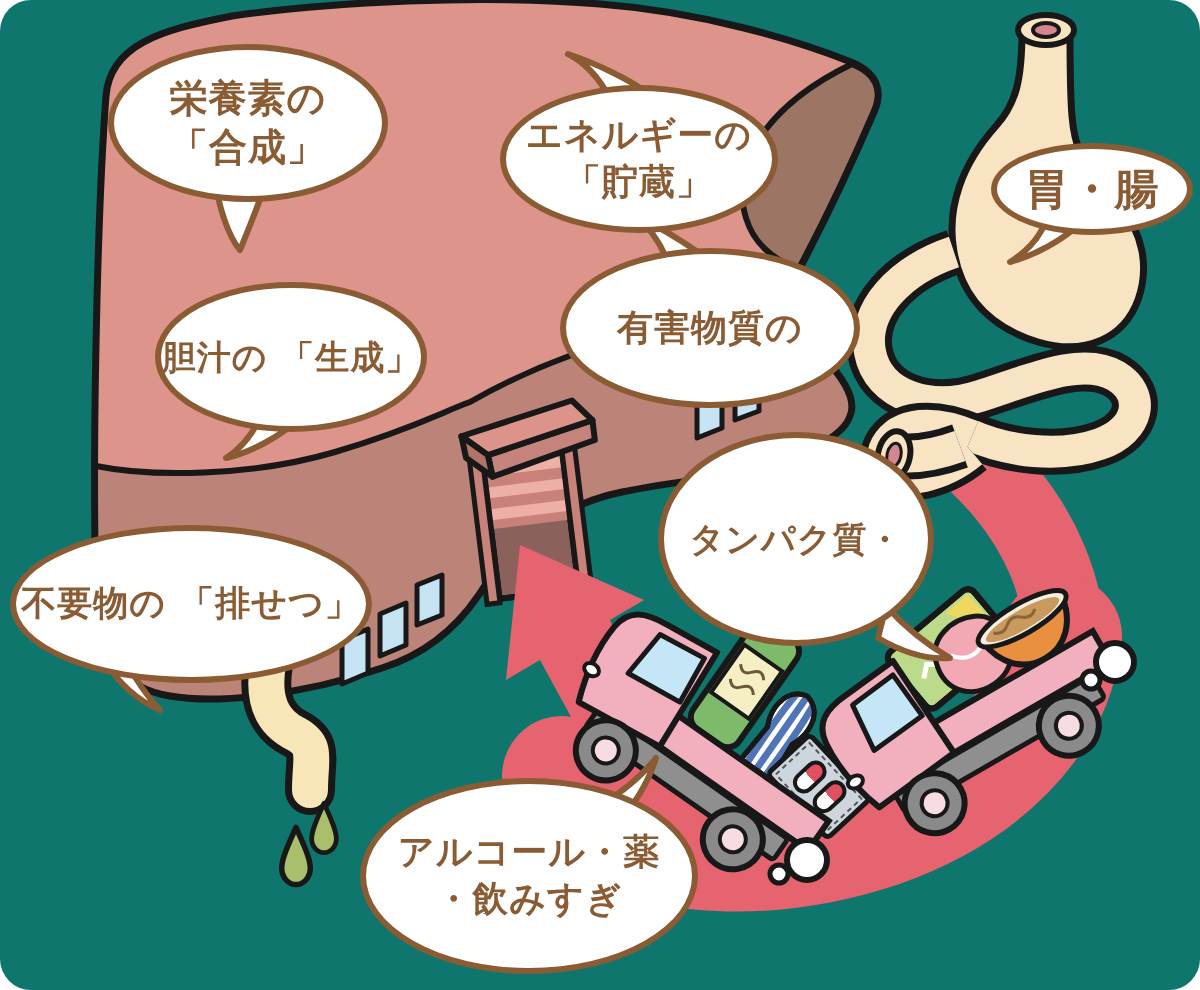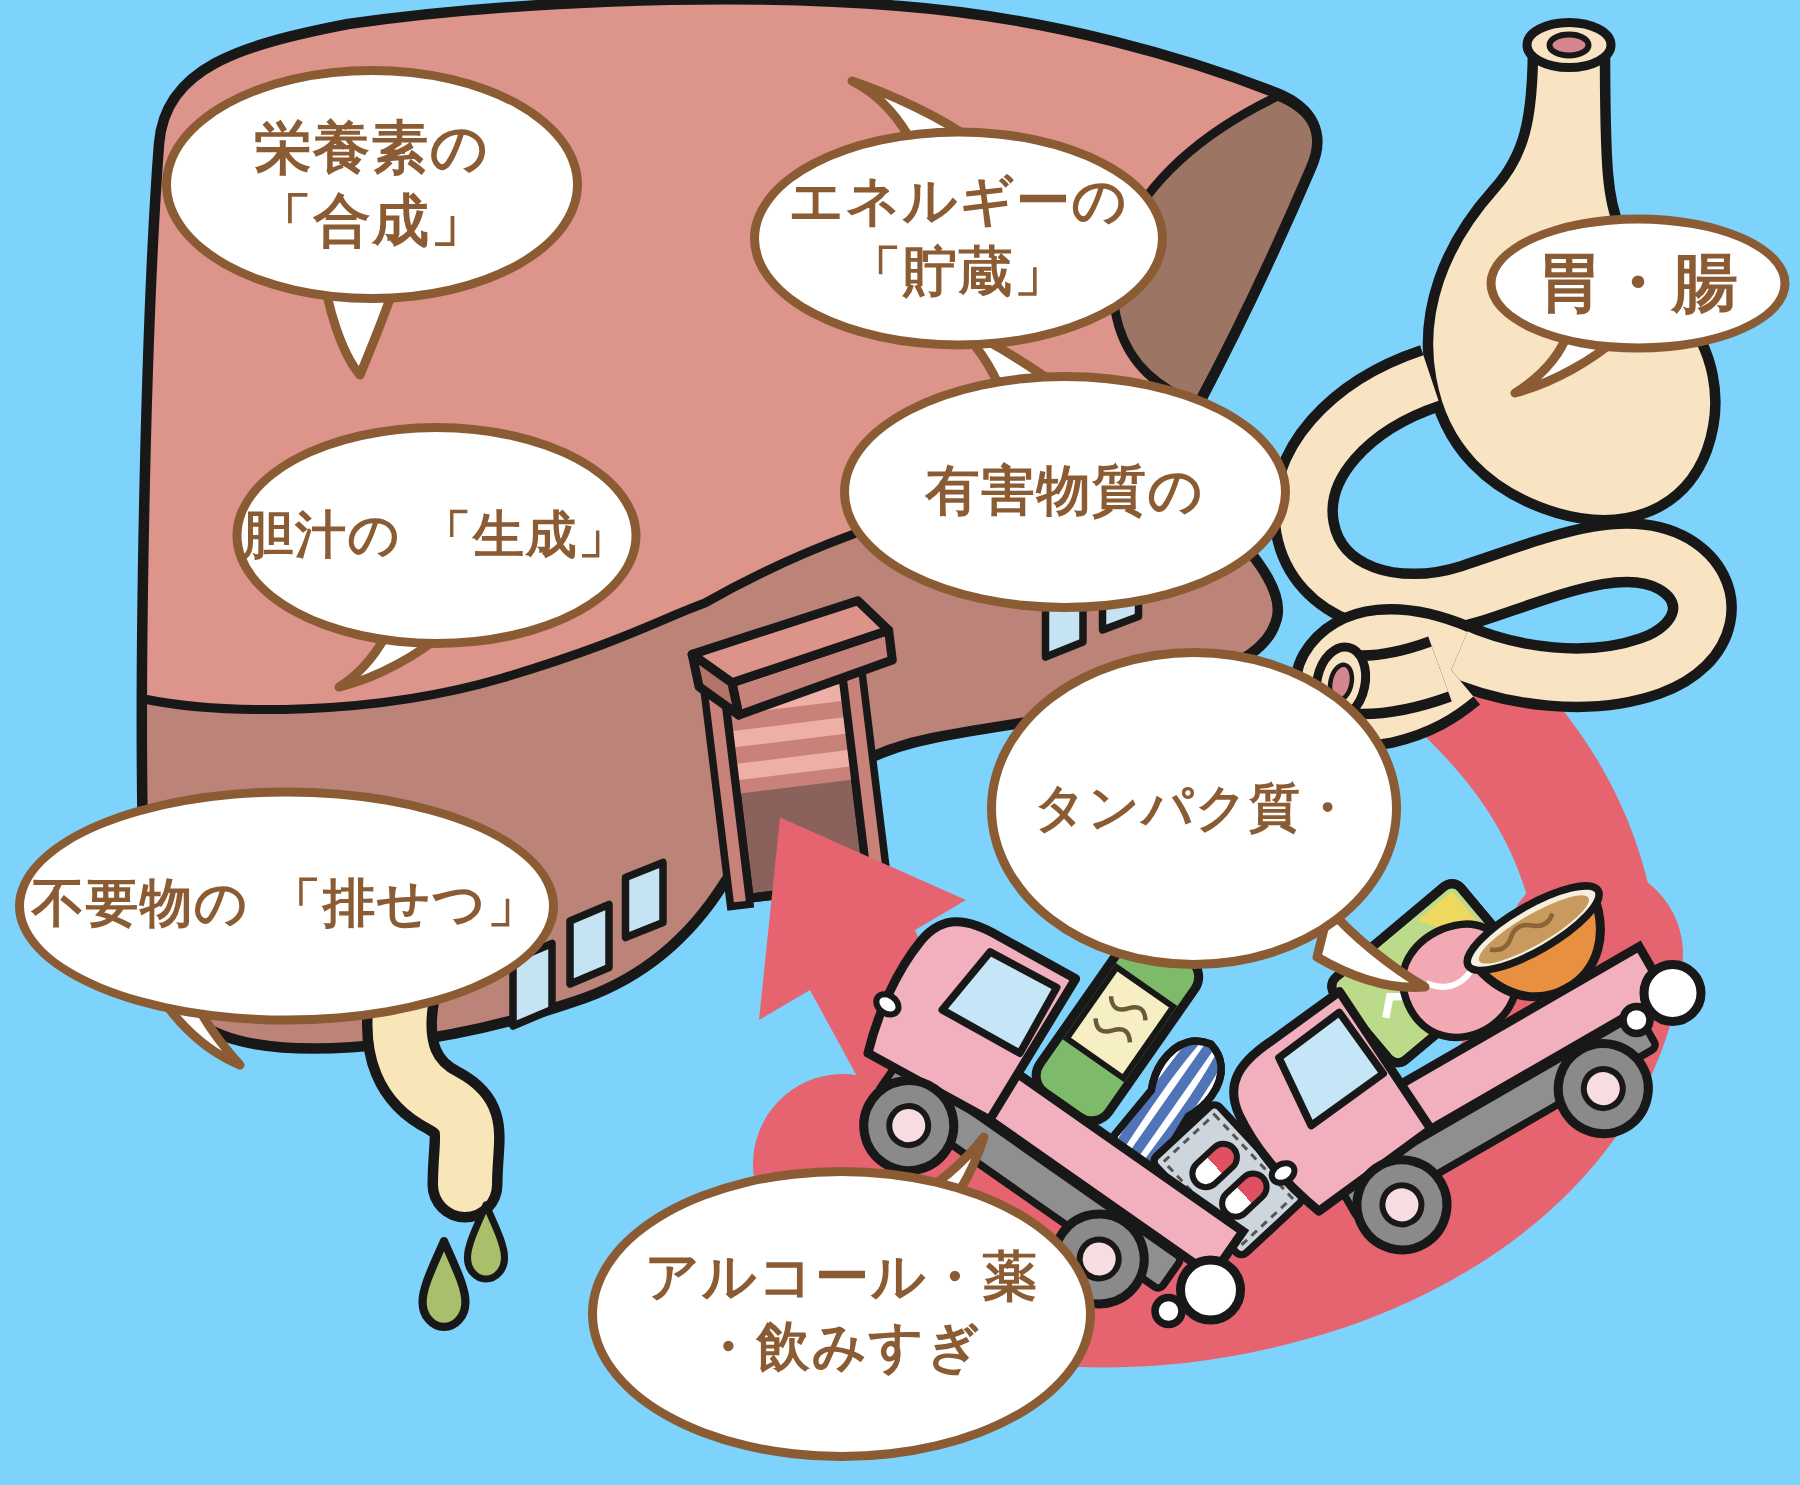--- a/index.html
+++ b/index.html
@@ -1,31 +1,31 @@
 <!DOCTYPE html>
 <html><head>
 <meta charset="utf-8">
 <style>
   html,body{margin:0;padding:0;background:#fff;}
-  .canvas{position:relative;width:1200px;height:990px;overflow:hidden;background:#7dd3fc;
-          font-family:"DejaVu Sans","Liberation Sans",sans-serif;}
+  .canvas{position:relative;width:1200px;height:990px;overflow:hidden;background:#0f766e;
+          font-family:"DejaVu Sans","Liberation Sans",sans-serif;border-radius:31px;}
   svg.scene{position:absolute;left:0;top:0;z-index:1;}
   .bubble{position:absolute;background:#fff;border:6px solid #8B5C33;border-radius:50%;
           display:flex;flex-direction:column;align-items:center;justify-content:center;
           text-align:center;color:#8B5C33;font-weight:600;z-index:10;box-sizing:border-box;
           line-height:1.3;letter-spacing:1px;}
   .bubble span{display:block;white-space:nowrap;}
   .b1{left:108px;top:44px;width:280px;height:158px;font-size:38px;}
   .b2{left:500px;top:85px;width:278px;height:148px;font-size:36px;text-align:center;}
   .b3{left:991px;top:143px;width:202px;height:92px;font-size:44px;}
   .b4{left:560px;top:248px;width:300px;height:160px;font-size:36px;}
   .b5{left:155px;top:282px;width:272px;height:150px;font-size:34px;}
   .b6{left:10px;top:525px;width:362px;height:158px;font-size:35px;}
   .b7{left:658px;top:432px;width:276px;height:214px;font-size:34px;}
-  .b8{left:392px;top:778px;width:338px;height:196px;font-size:36px;}
+  .b8{left:360px;top:778px;width:338px;height:196px;font-size:36px;}
 </style>
 </head>
 <body>
 
 <div class="canvas">
 
 <svg class="scene" width="1200" height="990" viewBox="0 0 1200 990">
   <defs>
     <path id="liverOutline" d="M232,16 C330,2 480,-6 600,4 C703,12 795,40 851,62 C876,72 884,90 874,112 C850,168 822,226 800,268 C786,296 792,322 818,350 C840,374 858,398 850,416 C845,431 828,442 802,452 C740,478 680,480 622,492 C560,504 510,545 478,596 C452,634 420,656 382,668 C300,696 215,704 170,696 C122,688 98,660 96,588 C92,460 97,215 106,96 C110,45 160,30 232,16 Z"></path>
     <linearGradient id="pillGrad" x1="0" y1="0" x2="0" y2="1">

